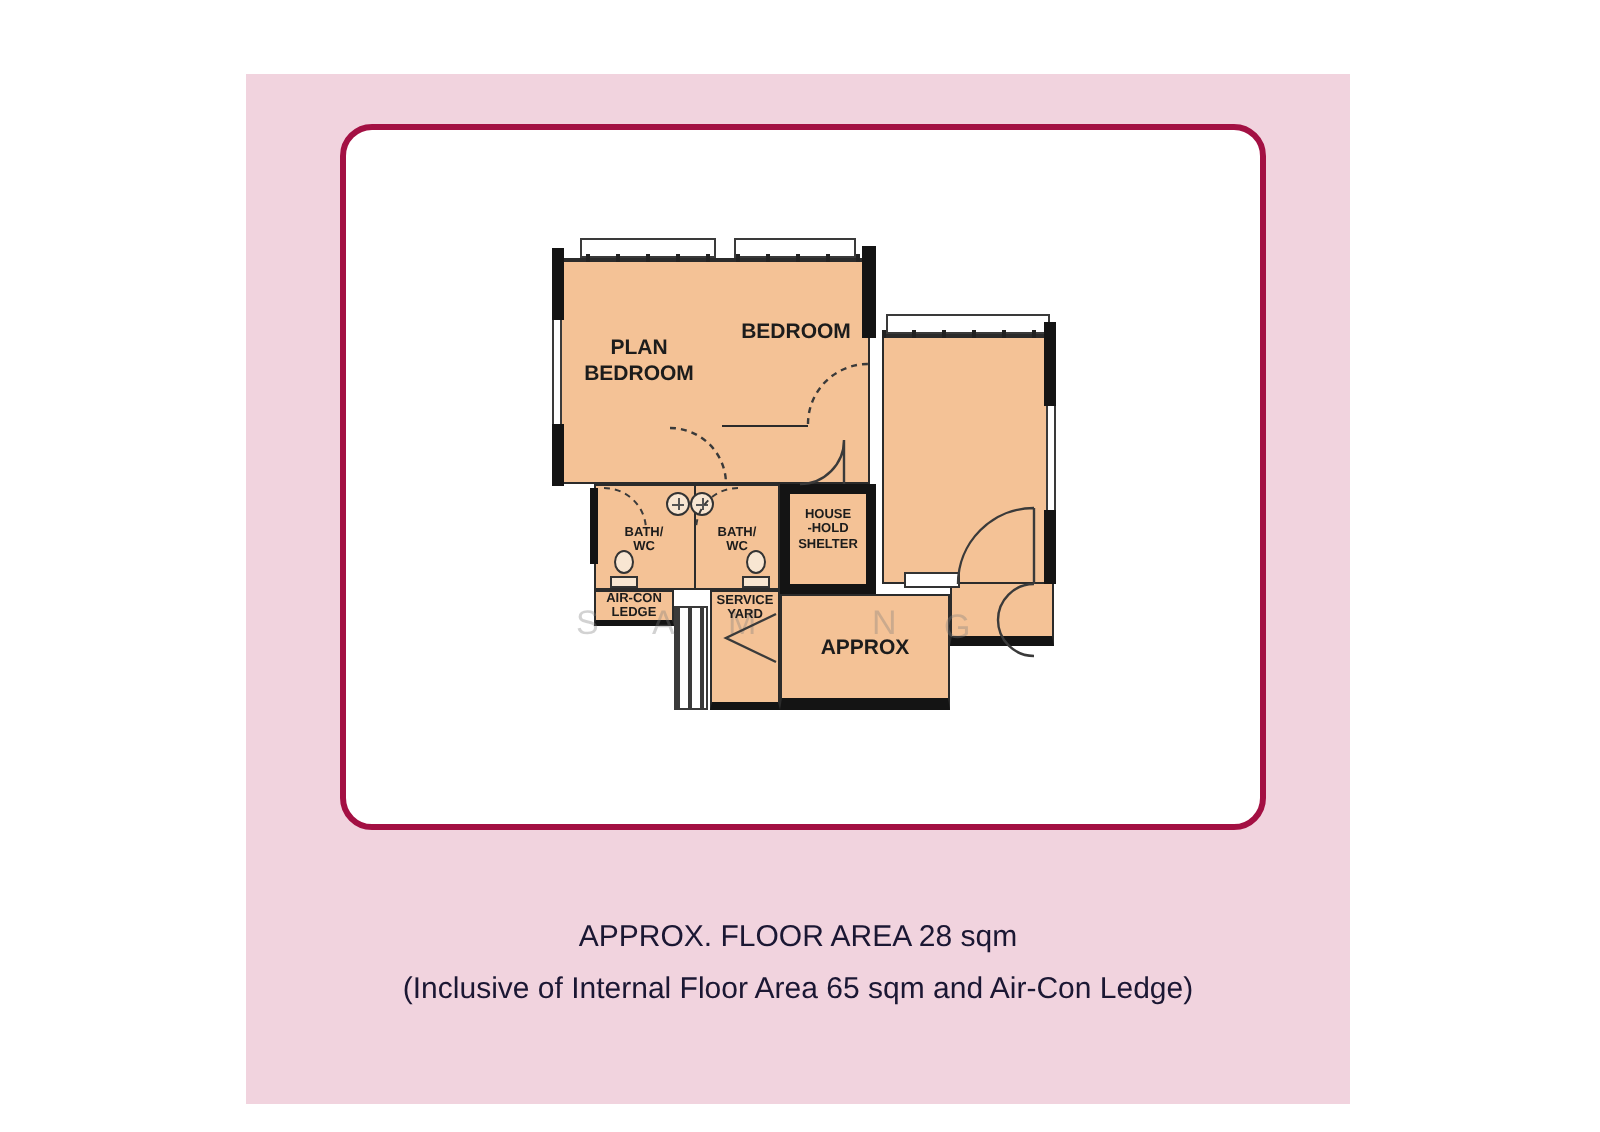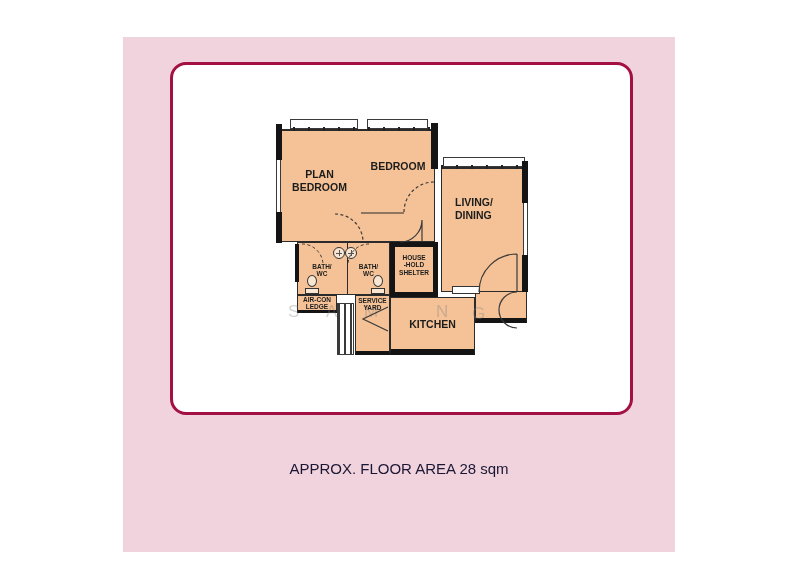--- a/index.html
+++ b/index.html
@@ -106,25 +106,21 @@
           <path d="M241,196 A18,18 0 0 0 241,232" fill="none" stroke="#3a3a3a" stroke-width="1.2"></path>
           <path d="M112,211 L87,223 L112,235" fill="none" stroke="#3a3a3a" stroke-width="1.2"></path>
           <path d="M85,117 L128,117" stroke="#2b2b2b" stroke-width="1"></path>
         </svg>
 
         <div class="rlabel big" style="left:2px;top:72px;width:83px;">
           <span style="display:block;">PLAN</span>
           <span style="display:block;">BEDROOM</span>
         </div>
         <div class="rlabel big" style="left:85px;top:64px;width:74px;">BEDROOM</div>
-        <div class="rlabel big" style="left:165px;top:100px;width:86px;text-align:left;padding-left:14px;box-sizing:border-box;">
-          <span style="display:block;">LIVING/</span>
-          <span style="display:block;">DINING</span>
-        </div>
-        <div class="rlabel big" style="left:114px;top:222px;width:85px;">KITCHEN</div>
+        <div class="rlabel big" style="left:114px;top:222px;width:85px;">APPROX</div>
         <div class="rlabel tiny" style="left:21px;top:167px;width:50px;">
           <span style="display:block;">BATH/</span>
           <span style="display:block;">WC</span>
         </div>
         <div class="rlabel tiny" style="left:71px;top:167px;width:43px;">
           <span style="display:block;">BATH/</span>
           <span style="display:block;">WC</span>
         </div>
         <div class="rlabel tiny" style="left:116px;top:158px;width:44px;">
           <span style="display:block;">HOUSE</span>
@@ -137,15 +133,16 @@
         </div>
         <div class="rlabel tiny" style="left:79px;top:201px;width:35px;">
           <span style="display:block;">SERVICE</span>
           <span style="display:block;">YARD</span>
         </div>
 
       </div>
     </div>
 
     <div class="cap cap2">APPROX. FLOOR AREA 28 sqm</div>
+    <div class="cap cap3">(Inclusive of Internal Floor Area 65 sqm and Air-Con Ledge)</div>
 
   </div>
 </div>
 
 </body></html>

